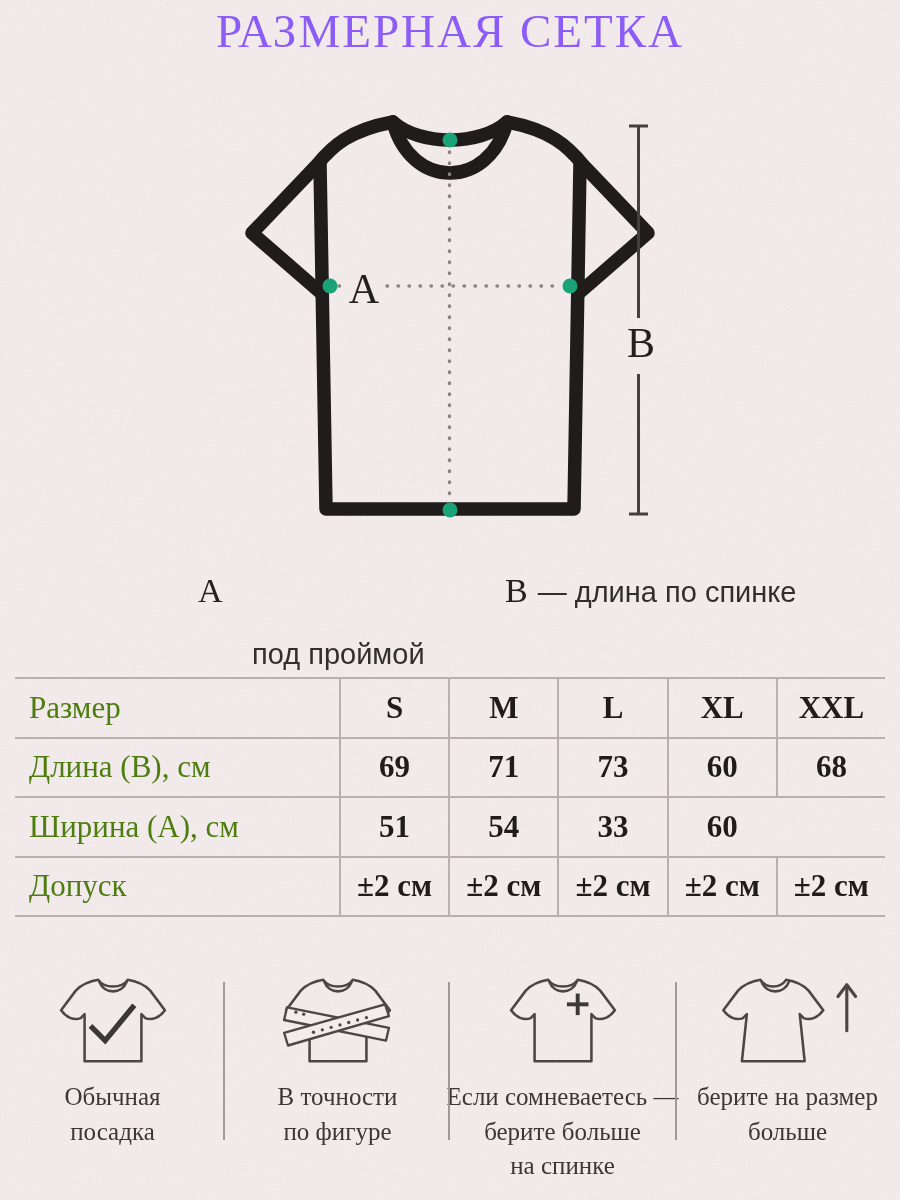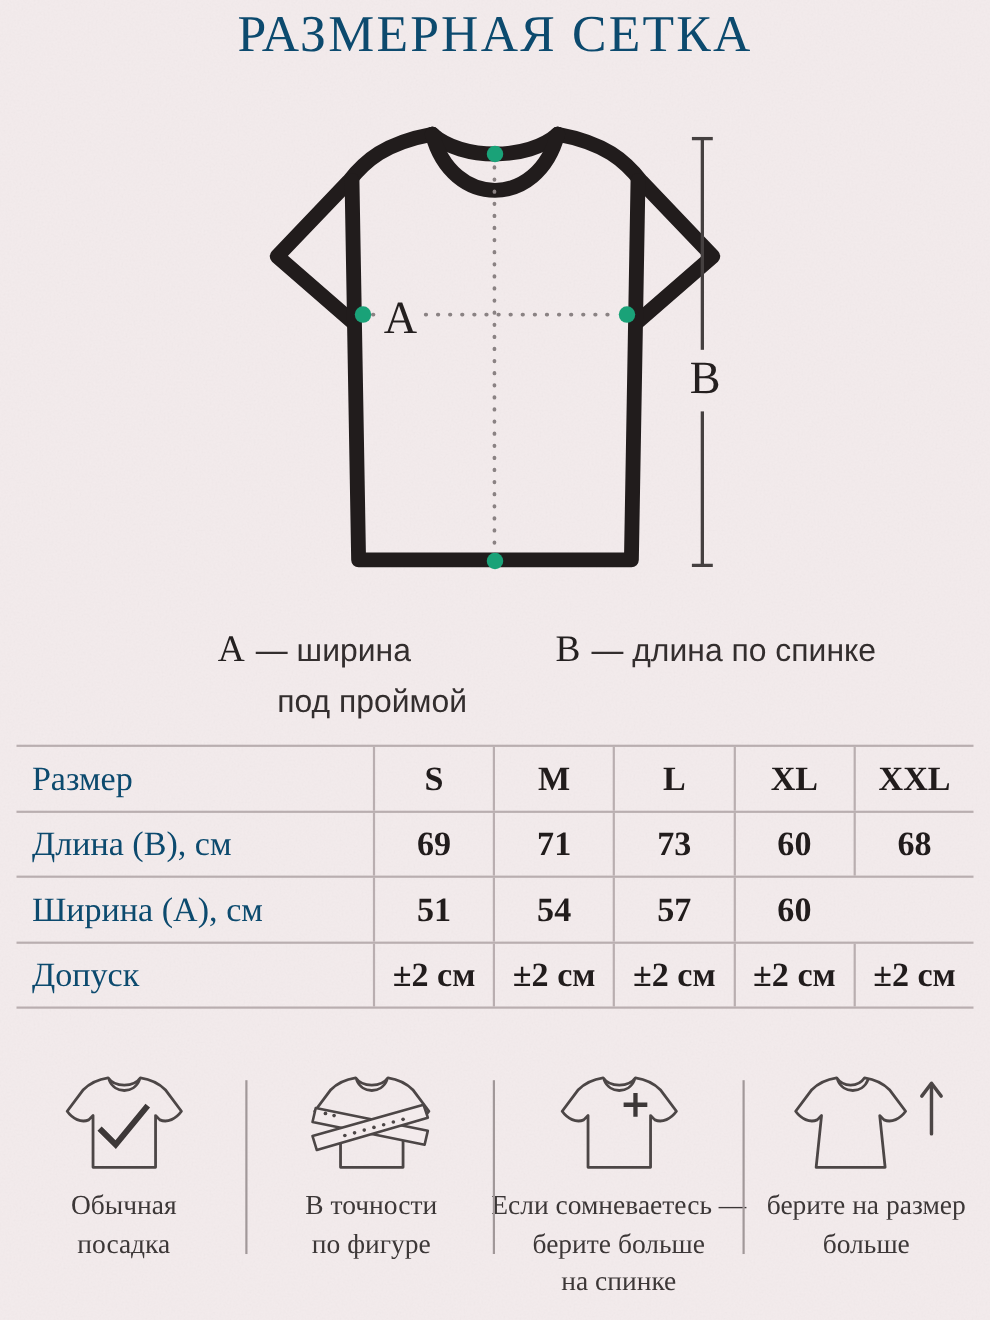--- a/index.html
+++ b/index.html
@@ -9,40 +9,40 @@
   html,body{margin:0;padding:0;background:#ddd;}
   .page{
     position:relative;width:900px;height:1200px;margin:0 auto;
     background:var(--bg);overflow:hidden;
     font-family:"Liberation Sans",sans-serif;color:var(--ink);
   }
   .texture{position:absolute;inset:0;opacity:.06;pointer-events:none;}
   .page-title{
     position:absolute;top:4px;left:0;width:100%;text-align:center;
     font-family:"Liberation Serif",serif;font-size:47px;font-weight:400;
-    letter-spacing:2px;color:#0c4a6e;white-space:nowrap;
+    letter-spacing:2px;color:#8b5cf6;white-space:nowrap;
   }
   .diagram-svg{position:absolute;top:0;left:0;}
   .dim-letter{font-family:"Liberation Serif",serif;font-size:42px;fill:#241f1f;}
 
   
   .legend-line{position:absolute;display:flex;align-items:baseline;gap:10px;white-space:nowrap;}
   .legend-letter{font-family:"Liberation Serif",serif;font-size:34px;color:#242020;}
   .legend-sans{font-size:29px;color:#332e2e;}
   .legend-a1{left:198px;top:572px;}
-  .legend-a2{left:252px;top:622px;}
+  .legend-a2{left:252px;top:638px;}
   .legend-b1{left:505px;top:572px;}
 
   
   .size-table{
     position:absolute;left:15px;top:677px;width:870px;
     font-family:"Liberation Serif",serif;border-top:2px solid var(--line);
   }
   .t-row{display:grid;grid-template-columns:324px repeat(5,1fr);height:57.5px;border-bottom:2px solid var(--line);}
-  .t-label{display:flex;align-items:center;padding-left:14px;font-size:31px;color:#0c4a6e;}
+  .t-label{display:flex;align-items:center;padding-left:14px;font-size:31px;color:#4d7c0f;}
   .t-val{display:flex;align-items:center;justify-content:center;border-left:2px solid var(--line);font-size:31px;font-weight:bold;color:#211c1c;}
 
   
   .fit-guide{position:absolute;left:0;top:960px;width:900px;display:grid;grid-template-columns:repeat(4,225px);}
   .fit-cell{display:flex;flex-direction:column;align-items:center;font-family:Liberation Serif, serif;}
   .fit-icon{margin-top:12px;height:98px;}
   .fit-caption{margin-top:10px;text-align:center;font-size:25px;line-height:34.5px;color:var(--caption);}
   .nowrap{white-space:nowrap;}
   .fit-divider{position:absolute;top:982px;width:2px;height:158px;background:#a19899;}
   .divider-1{left:223px;} .divider-2{left:448px;} .divider-3{left:675px;}
@@ -88,21 +88,20 @@
       <path d="M638.5,126 L638.5,318"></path>
       <path d="M638.5,374 L638.5,514"></path>
       <path d="M629,514 L648,514"></path>
     </g>
     <text class="dim-letter" x="364" y="303" text-anchor="middle">A</text>
     <text class="dim-letter" x="641" y="357" text-anchor="middle">B</text>
   </svg>
 
   <div class="legend-line legend-a1">
     <span class="legend-letter">A</span>
-    <span class="legend-sans">— ширина</span>
   </div>
   <div class="legend-line legend-a2">
     <span class="legend-sans">под проймой</span>
   </div>
   <div class="legend-line legend-b1">
     <span class="legend-letter">B</span>
     <span class="legend-sans">— длина по спинке</span>
   </div>
 
   <div class="size-table">
@@ -119,21 +118,21 @@
       <div class="t-val">69</div>
       <div class="t-val">71</div>
       <div class="t-val">73</div>
       <div class="t-val">60</div>
       <div class="t-val">68</div>
     </div>
     <div class="t-row">
       <div class="t-label">Ширина (A), см</div>
       <div class="t-val">51</div>
       <div class="t-val">54</div>
-      <div class="t-val">57</div>
+      <div class="t-val">33</div>
       <div class="t-val">60</div>
     </div>
     <div class="t-row">
       <div class="t-label">Допуск</div>
       <div class="t-val">±2 см</div>
       <div class="t-val">±2 см</div>
       <div class="t-val">±2 см</div>
       <div class="t-val">±2 см</div>
       <div class="t-val">±2 см</div>
     </div>

